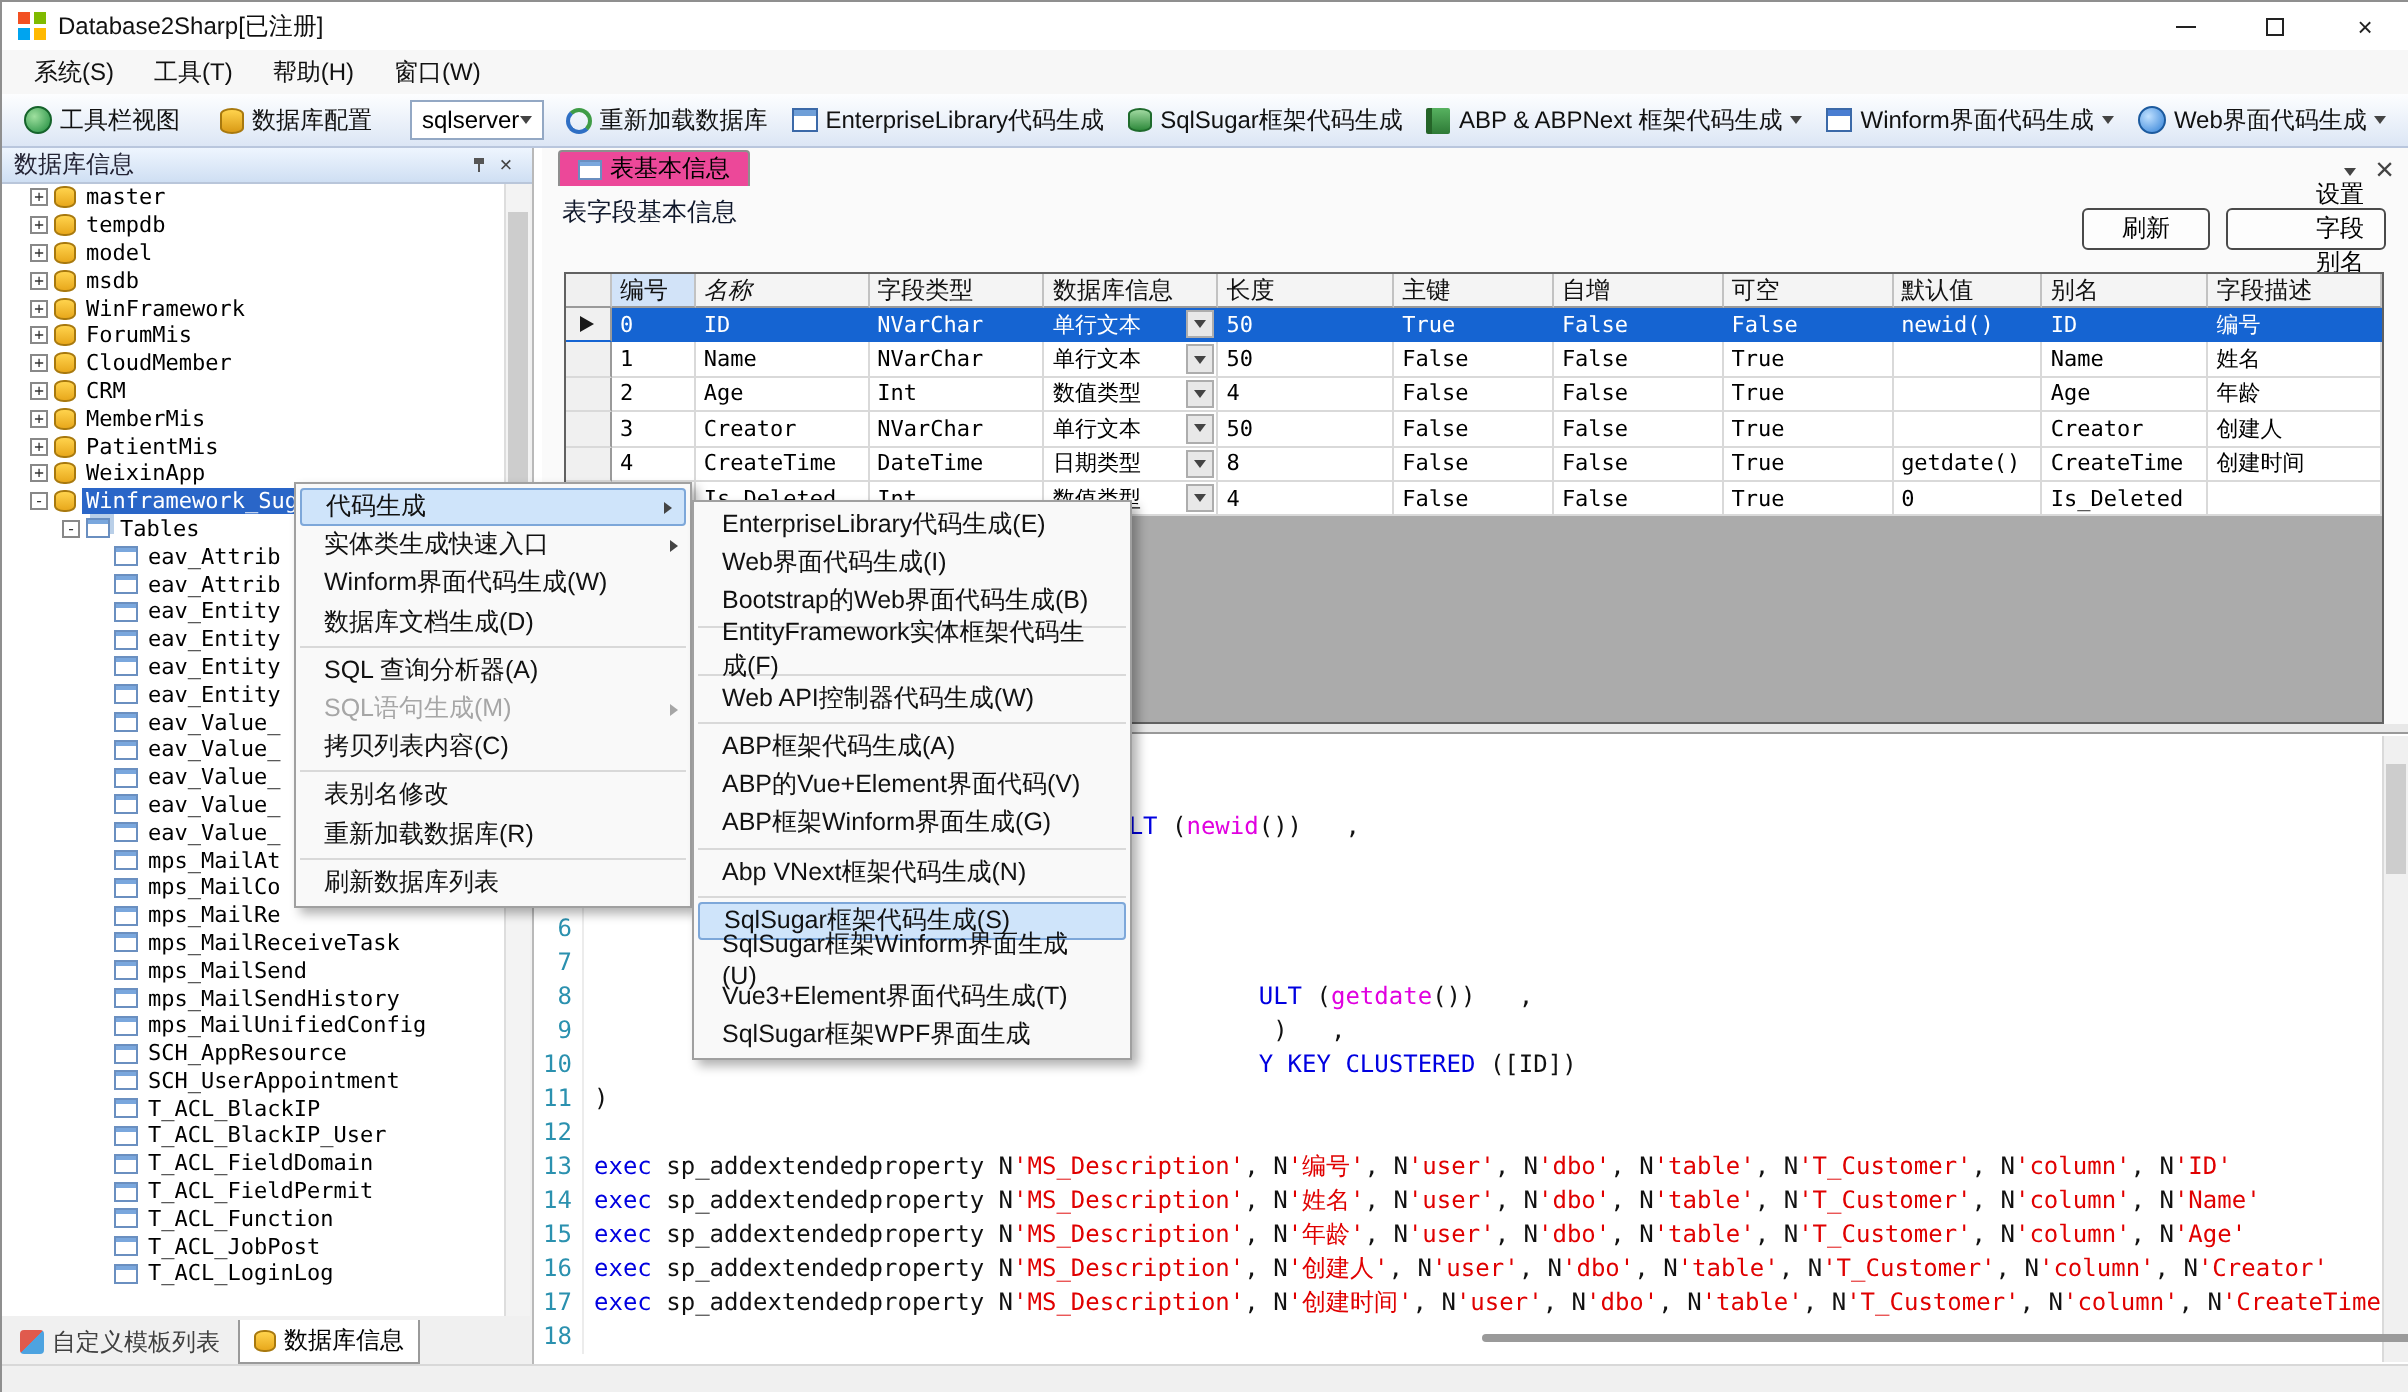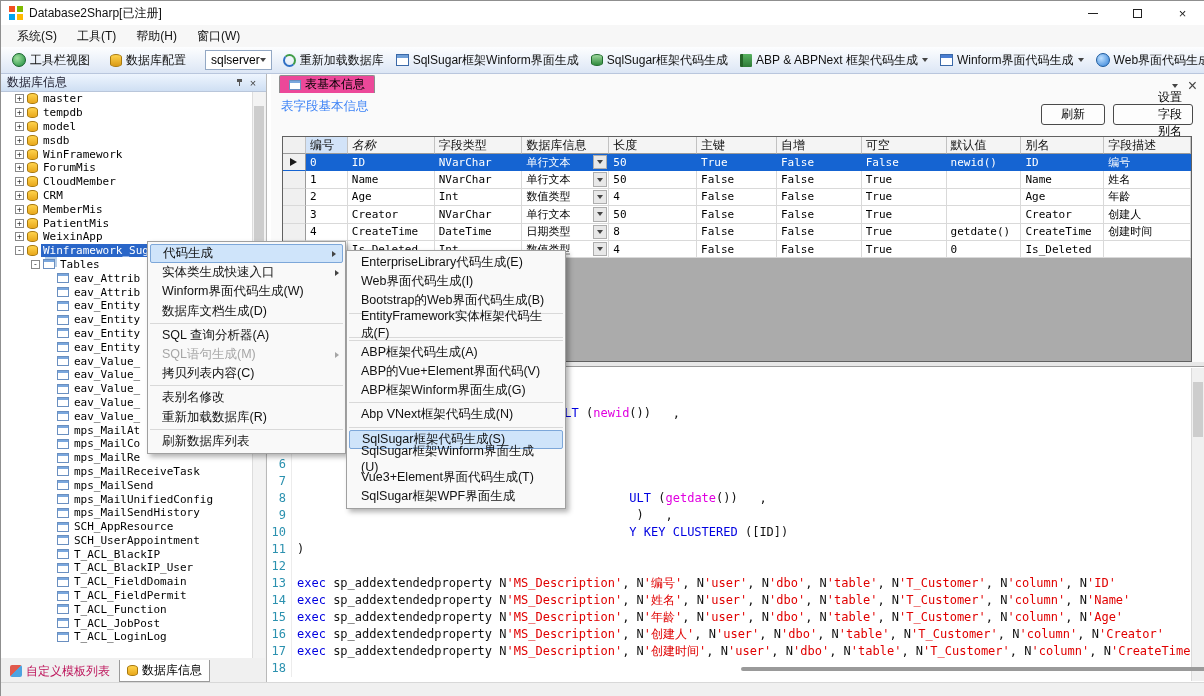--- a/index.html
+++ b/index.html
@@ -47,30 +47,30 @@
   .expbox { width:9px; height:9px; border:1px solid #888; background:#fff; font:8px/7px "DejaVu Sans Mono",monospace; text-align:center; color:#333; flex-shrink:0; }
   .ticon { flex-shrink:0; }
   .i-db { width:11px; height:11px; background:linear-gradient(#ffd34d,#e8a81c); border:1px solid #a8790e; border-radius:5px/3px; }
   .i-tbls { width:12px; height:10px; background:#fff; border:1px solid #6a8fc0; box-shadow:inset 0 2px 0 #7aa7dd, 2px -2px 0 #b9cfe8; }
   .i-tbl { width:12px; height:10px; background:#fff; border:1px solid #6a8fc0; box-shadow:inset 0 2px 0 #7aa7dd; }
   .tlabel { font:11px "DejaVu Sans Mono",monospace; color:#000; padding:0 2px; }
   .tlabel.tsel { background:#2a66c8; color:#fff; }
   .tree-sb { position:absolute; right:1px; top:18px; width:13px; height:566px; background:#f3f3f3; border-left:1px solid #ddd; }
   .tree-sb .thumb { position:absolute; left:1px; right:1px; top:14px; height:150px; background:#cdcdcd; }
   .lp-tabs { position:absolute; left:2px; bottom:0; height:24px; display:flex; align-items:stretch; gap:2px; padding-top:2px; }
-  .lptab { display:flex; align-items:center; gap:4px; padding:0 7px; font-size:12px; color:#be185d; }
+  .lptab { display:flex; align-items:center; gap:4px; padding:0 7px; font-size:12px; color:#404040; }
   .lptab.active { background:#fff; border:1px solid #9a9a9a; border-top:none; color:#000; }
   .i-tmpl { width:12px; height:12px; background:linear-gradient(135deg,#e05a4d 50%,#4da3e0 50%); border-radius:2px; }
 
   
   .work { left:270px; top:73px; width:934px; height:608px; background:#fafafa; }
   .tabstrip { position:absolute; left:0; top:0; width:934px; height:19px; }
   .doc-tab { position:absolute; left:8px; top:1px; height:18px; background:#ec4899; border:1px solid #8e8e8e; border-bottom:none; border-radius:2px 2px 0 0; display:flex; align-items:center; gap:4px; padding:0 9px; font-size:12px; }
   .strip-btns { position:absolute; right:8px; top:3px; display:flex; gap:10px; align-items:center; color:#444; }
-  .section-label { position:absolute; left:10px; top:24px; font-size:12.5px; color:#3b82f6; }
+  .section-label { position:absolute; left:10px; top:24px; font-size:12.5px; color:#0f172a; }
   .btn { position:absolute; top:30px; height:21px; background:#fdfdfd; border:1px solid #4a4a4a; border-radius:3px; font-size:12px; display:flex; align-items:center; justify-content:center; color:#000; }
   .btn-refresh { left:770px; width:64px; }
   .btn-alias { left:842px; width:80px;padding-left:44px; }
 
   
   .grid { position:absolute; left:11px; top:62px; width:910px; height:226px; background:#ababab; border:1px solid #616161; }
   .ghead { display:flex; height:17px; }
   .gh { background:#f4f4f4; border-right:1px solid #c2c2c2; border-bottom:1px solid #9a9a9a; font-size:12px; color:#111; display:flex; align-items:center; padding-left:4px; overflow:hidden; white-space:nowrap; }
   .gh.mk { width:23px; background:#f0f0f0; }
   .gh.cur { background:#d2e3f8; }
@@ -153,21 +153,21 @@
       <div class="tb-combo">
         <span class="combo-val">sqlserver</span>
         <span class="car"></span>
       </div>
       <div class="tbtn">
         <span class="tbicon refresh-icon"></span>
         <span class="tblabel">重新加载数据库</span>
       </div>
       <div class="tbtn">
         <span class="tbicon enterprise-table-icon"></span>
-        <span class="tblabel">SqlSugar框架Winform界面生成</span>
+        <span class="tblabel">EnterpriseLibrary代码生成</span>
       </div>
       <div class="tbtn">
         <span class="tbicon sqlsugar-db-icon"></span>
         <span class="tblabel">SqlSugar框架代码生成</span>
       </div>
       <div class="tbtn">
         <span class="tbicon abp-book-icon"></span>
         <span class="tblabel">ABP &amp; ABPNext 框架代码生成</span>
         <span class="car"></span>
       </div>
@@ -323,25 +323,25 @@
         <div class="trow lvl2">
           <span class="ticon i-tbl"></span>
           <span class="tlabel">mps_MailReceiveTask</span>
         </div>
         <div class="trow lvl2">
           <span class="ticon i-tbl"></span>
           <span class="tlabel">mps_MailSend</span>
         </div>
         <div class="trow lvl2">
           <span class="ticon i-tbl"></span>
+          <span class="tlabel">mps_MailSendHistory</span>
+        </div>
+        <div class="trow lvl2">
+          <span class="ticon i-tbl"></span>
           <span class="tlabel">mps_MailUnifiedConfig</span>
-        </div>
-        <div class="trow lvl2">
-          <span class="ticon i-tbl"></span>
-          <span class="tlabel">mps_MailSendHistory</span>
         </div>
         <div class="trow lvl2">
           <span class="ticon i-tbl"></span>
           <span class="tlabel">SCH_AppResource</span>
         </div>
         <div class="trow lvl2">
           <span class="ticon i-tbl"></span>
           <span class="tlabel">SCH_UserAppointment</span>
         </div>
         <div class="trow lvl2">
@@ -598,20 +598,23 @@
         <span class="milabel">Web界面代码生成(I)</span>
       </div>
       <div class="mi">
         <span class="milabel">Bootstrap的Web界面代码生成(B)</span>
       </div>
       <div class="msep"></div>
       <div class="mi">
         <span class="milabel">EntityFramework实体框架代码生成(F)</span>
       </div>
       <div class="msep"></div>
+      <div class="mi">
+        <span class="milabel">Web API控制器代码生成(W)</span>
+      </div>
       <div class="msep"></div>
       <div class="mi">
         <span class="milabel">ABP框架代码生成(A)</span>
       </div>
       <div class="mi">
         <span class="milabel">ABP的Vue+Element界面代码(V)</span>
       </div>
       <div class="mi">
         <span class="milabel">ABP框架Winform界面生成(G)</span>
       </div>

